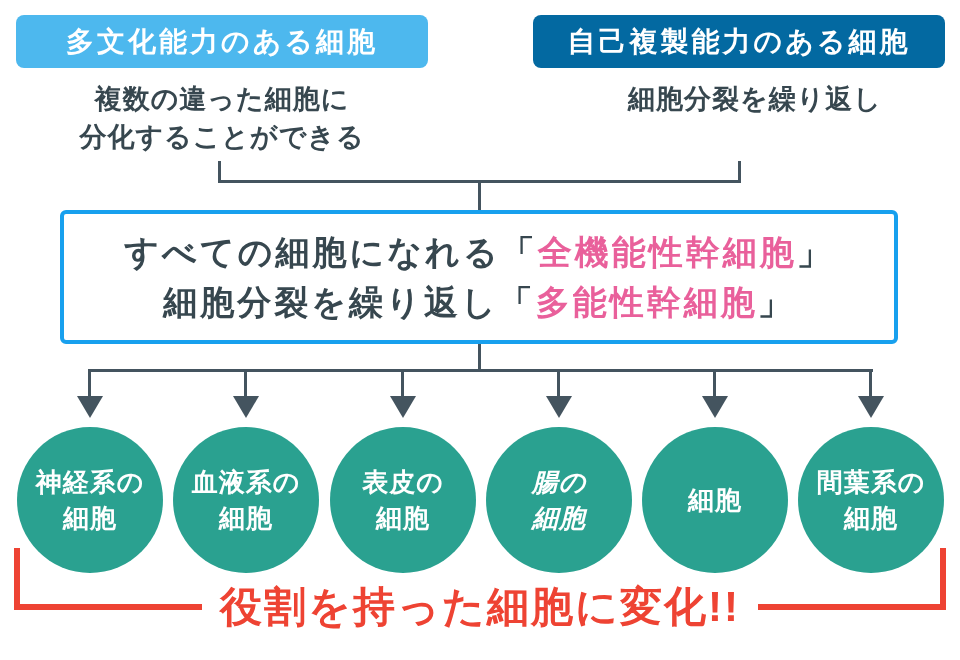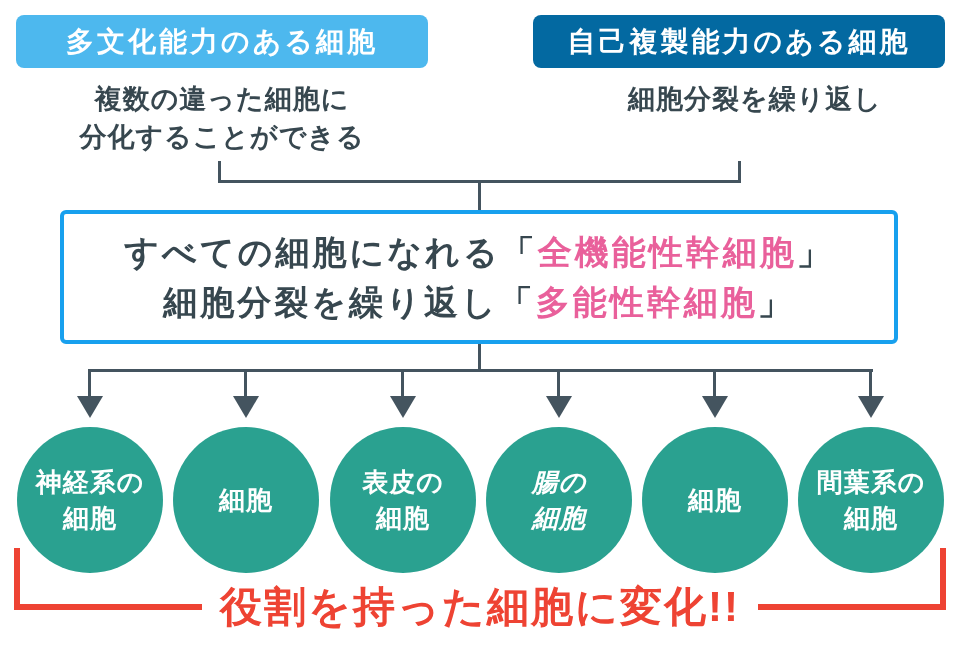--- a/index.html
+++ b/index.html
@@ -117,20 +117,21 @@
   <div class="arrow-head" style="left:390px"></div>
   <div class="arrow-head" style="left:546px"></div>
   <div class="arrow-head" style="left:702px"></div>
   <div class="arrow-head" style="left:858px"></div>
 
   <div class="cell cell-0">
     <div>神経系の</div>
     <div>細胞</div>
   </div>
   <div class="cell cell-1">
+    <div>血液系の</div>
     <div>細胞</div>
   </div>
   <div class="cell cell-2">
     <div>表皮の</div>
     <div>細胞</div>
   </div>
   <div class="cell cell-3">
     <div>腸の</div>
     <div>細胞</div>
   </div>

